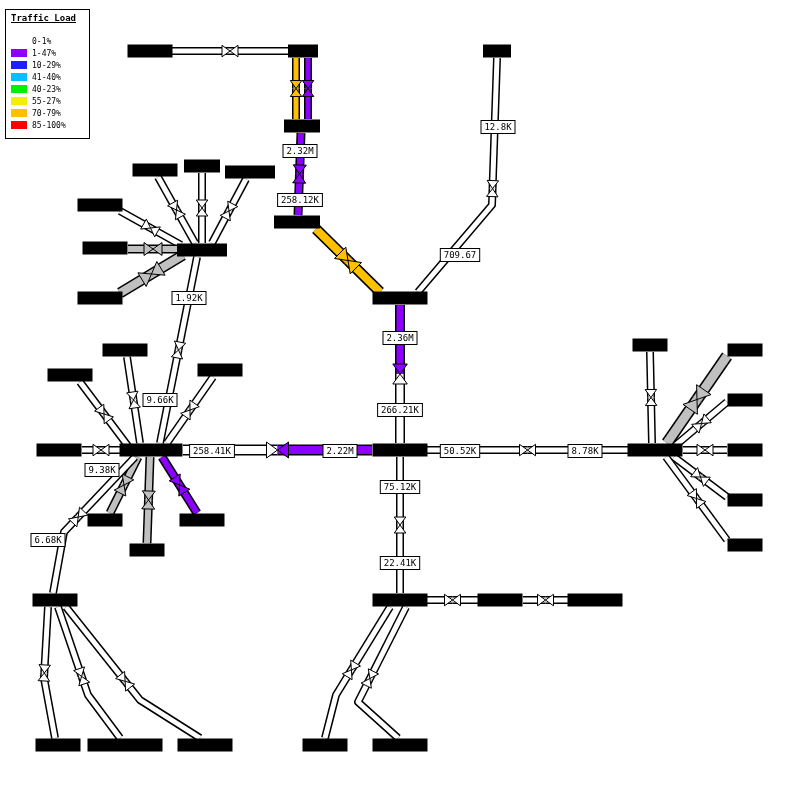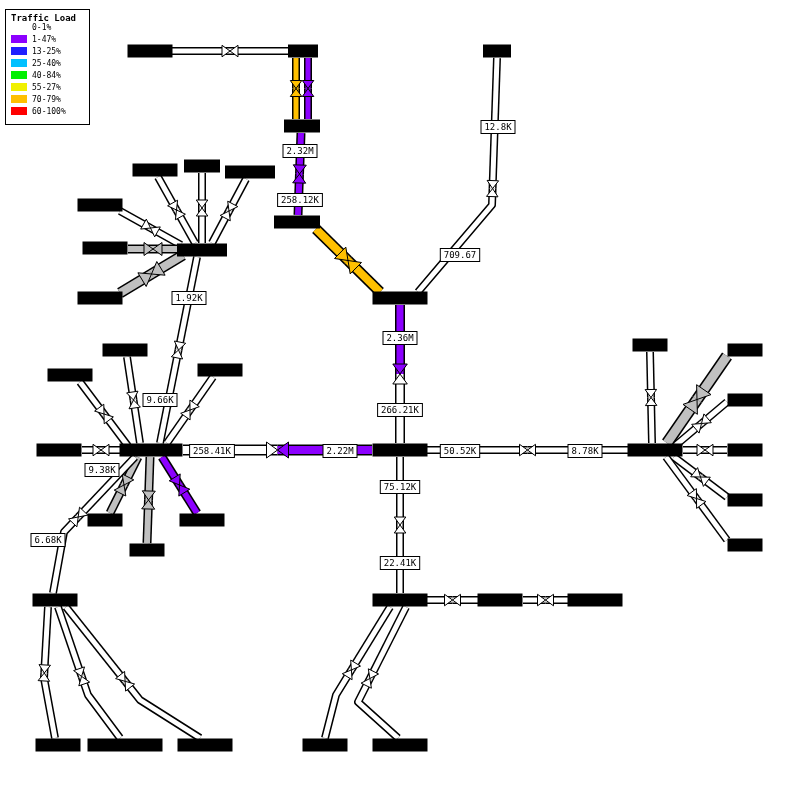--- a/index.html
+++ b/index.html
@@ -3,21 +3,21 @@
 <meta charset="utf-8">
 <style>
   html,body{margin:0;padding:0;background:#ffffff;}
   body{width:800px;height:800px;position:relative;font-family:"DejaVu Sans Mono",monospace;}
   .map{position:absolute;inset:0;width:800px;height:800px;}
   #map-svg{position:absolute;left:0;top:0;}
   .legend{
     position:absolute;left:5px;top:9px;background:#ffffff;
     border:1px solid #000;padding:3px 6px 5px 5px;min-width:72px;z-index:5;
   }
-  .legend-title{font-size:9px;font-weight:bold;color:#000;margin-bottom:0;white-space:nowrap;}
+  .legend-title{font-size:9px;font-weight:bold;color:#000;margin-bottom:14px;white-space:nowrap;text-decoration:underline;}
   .legend-row{display:flex;align-items:flex-start;height:12px;}
   .legend-swatch{display:inline-block;width:16px;height:8px;margin-right:5px;flex:0 0 auto;}
   .legend-label{font-size:8px;color:#000;white-space:nowrap;}
 </style>
 </head>
 <body>
 
 <div class="map">
   <svg id="map-svg" width="800" height="800" viewBox="0 0 800 800" xmlns="http://www.w3.org/2000/svg">
       <path d="M172 51 L230 51" fill="none" stroke="#000000" stroke-width="8" stroke-linejoin="round"></path>
@@ -325,37 +325,37 @@
         <div class="legend-row">
           <span class="legend-swatch" style="background: rgb(255, 255, 255);"></span>
           <span class="legend-label">0-1%</span>
         </div>
         <div class="legend-row">
           <span class="legend-swatch" style="background: rgb(140, 0, 255);"></span>
           <span class="legend-label">1-47%</span>
         </div>
         <div class="legend-row">
           <span class="legend-swatch" style="background: rgb(32, 32, 255);"></span>
-          <span class="legend-label">13-25%</span>
+          <span class="legend-label">10-29%</span>
         </div>
         <div class="legend-row">
           <span class="legend-swatch" style="background: rgb(0, 192, 255);"></span>
-          <span class="legend-label">25-40%</span>
+          <span class="legend-label">41-40%</span>
         </div>
         <div class="legend-row">
           <span class="legend-swatch" style="background: rgb(0, 240, 0);"></span>
-          <span class="legend-label">40-84%</span>
+          <span class="legend-label">40-23%</span>
         </div>
         <div class="legend-row">
           <span class="legend-swatch" style="background: rgb(240, 240, 0);"></span>
           <span class="legend-label">55-27%</span>
         </div>
         <div class="legend-row">
           <span class="legend-swatch" style="background: rgb(255, 192, 0);"></span>
           <span class="legend-label">70-79%</span>
         </div>
         <div class="legend-row">
           <span class="legend-swatch" style="background: rgb(255, 0, 0);"></span>
-          <span class="legend-label">60-100%</span>
+          <span class="legend-label">85-100%</span>
         </div>
       </div>
   </div>
 </div>
 
 </body></html>

